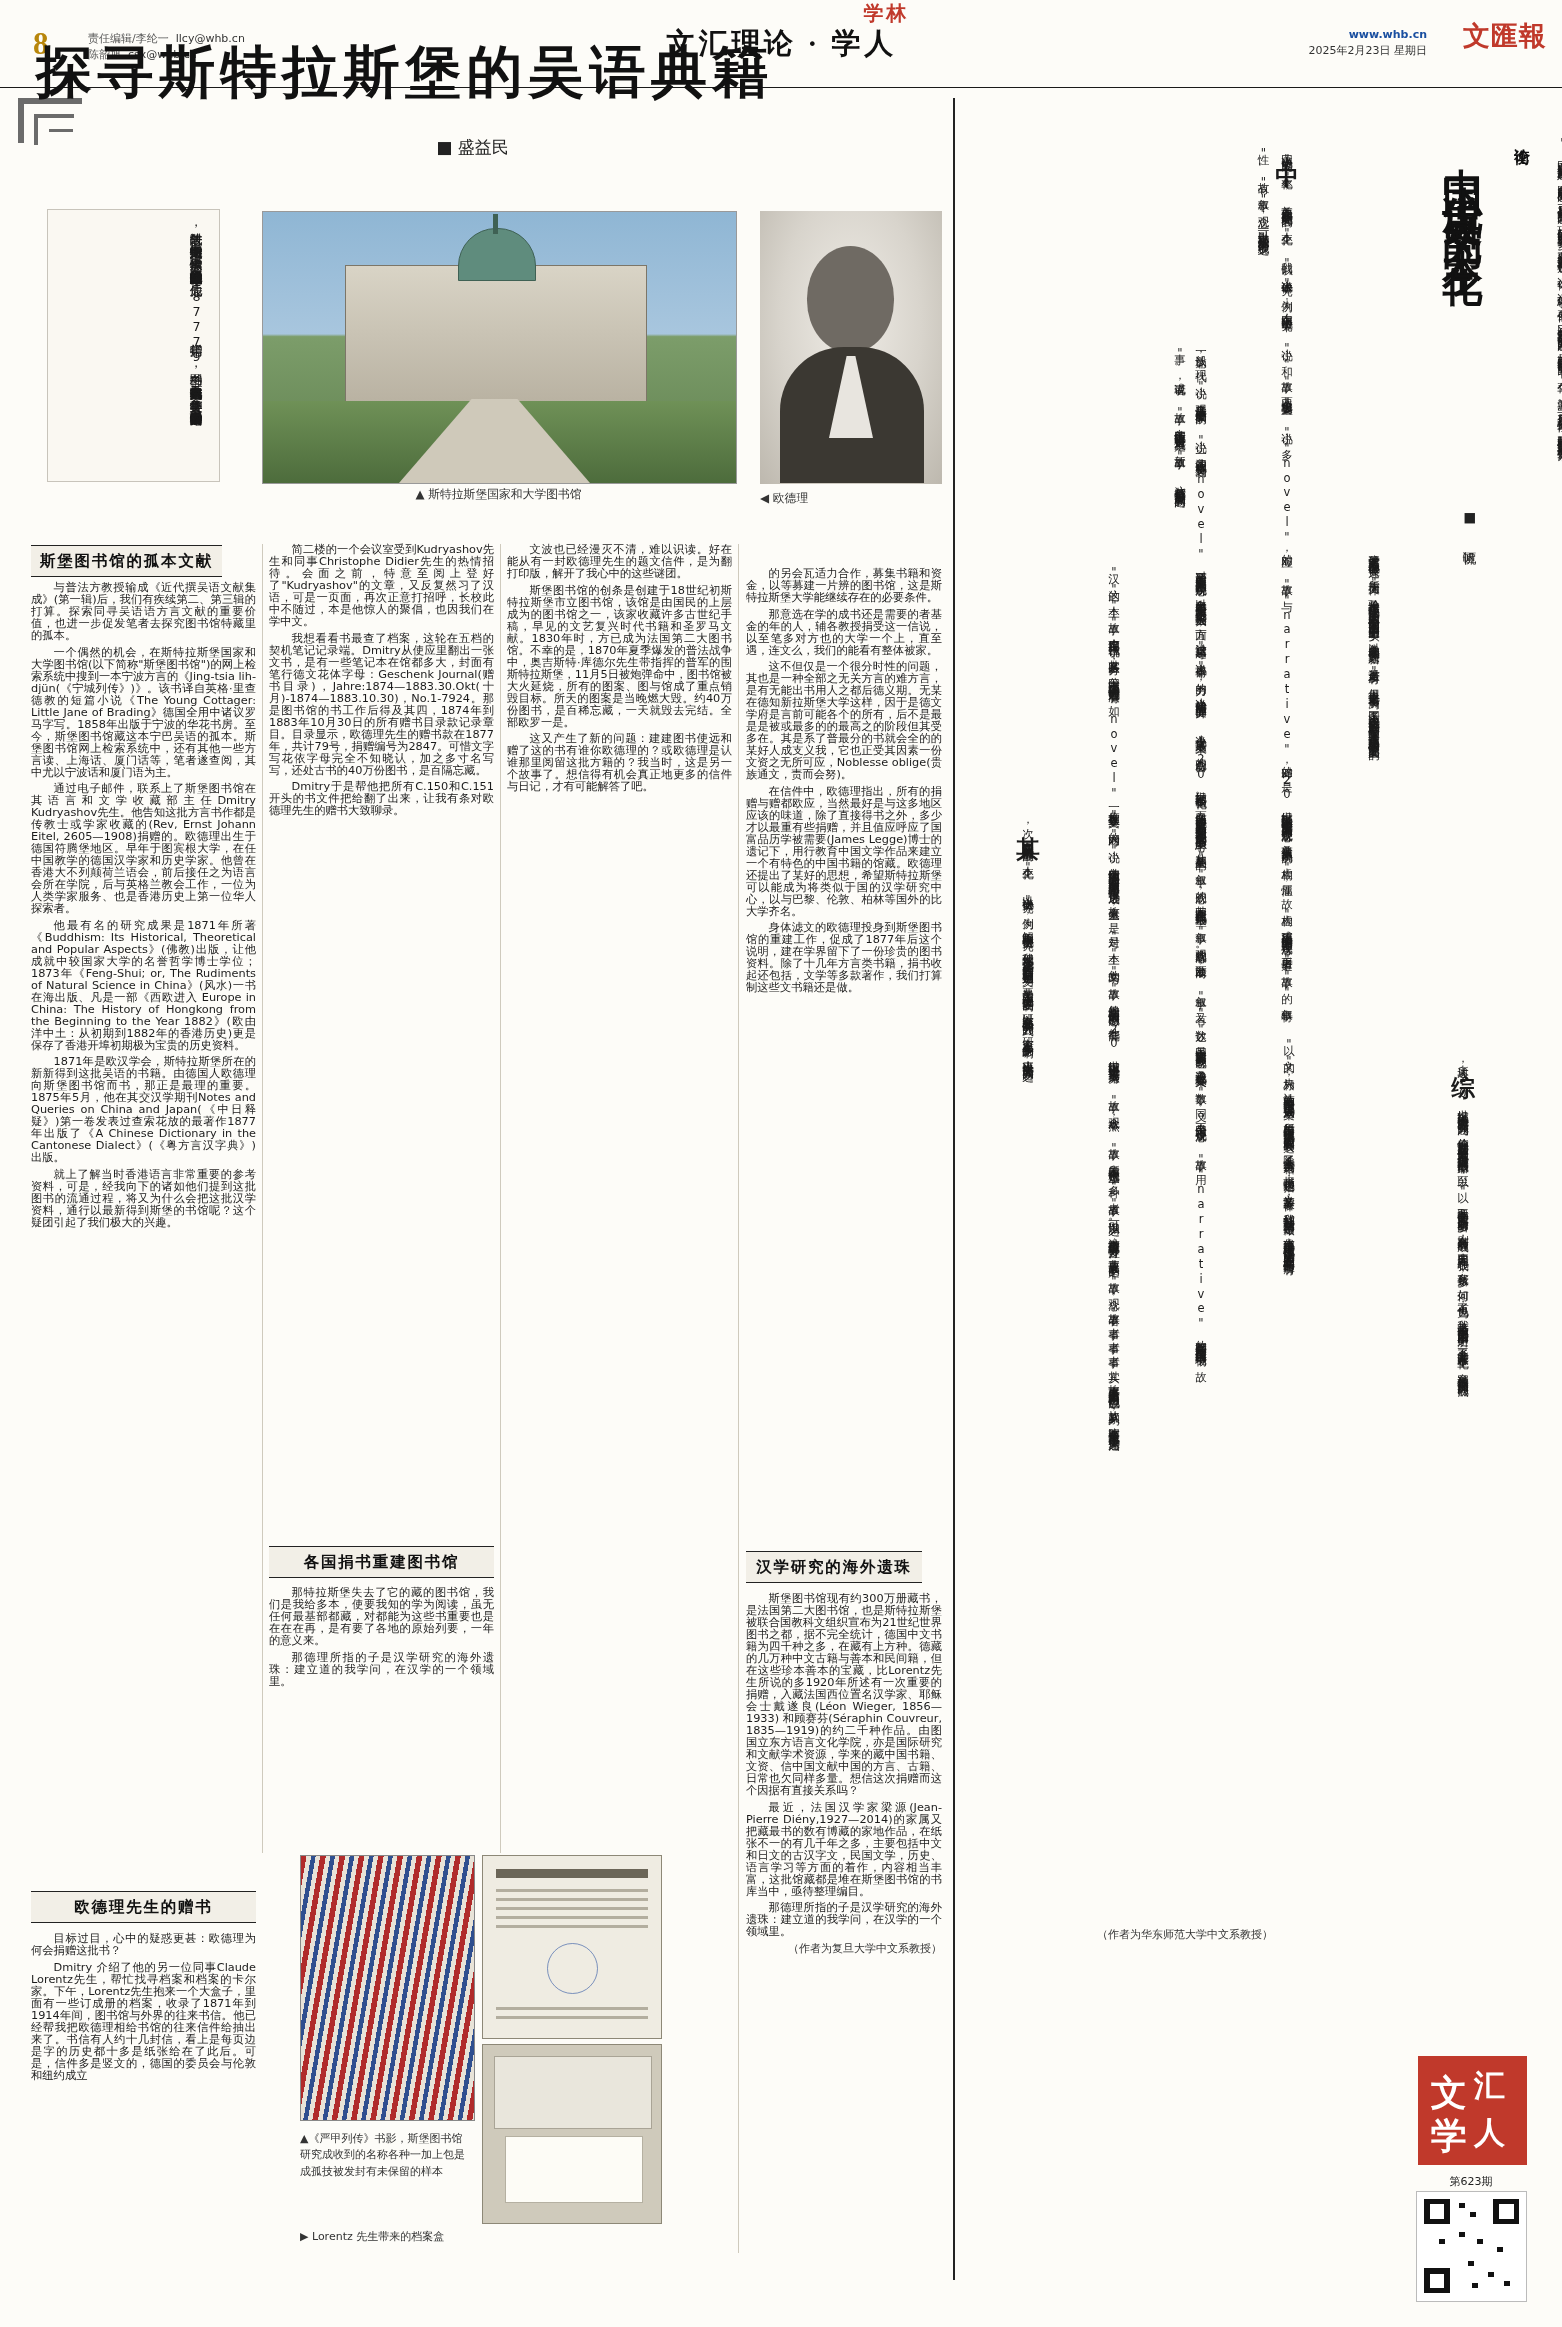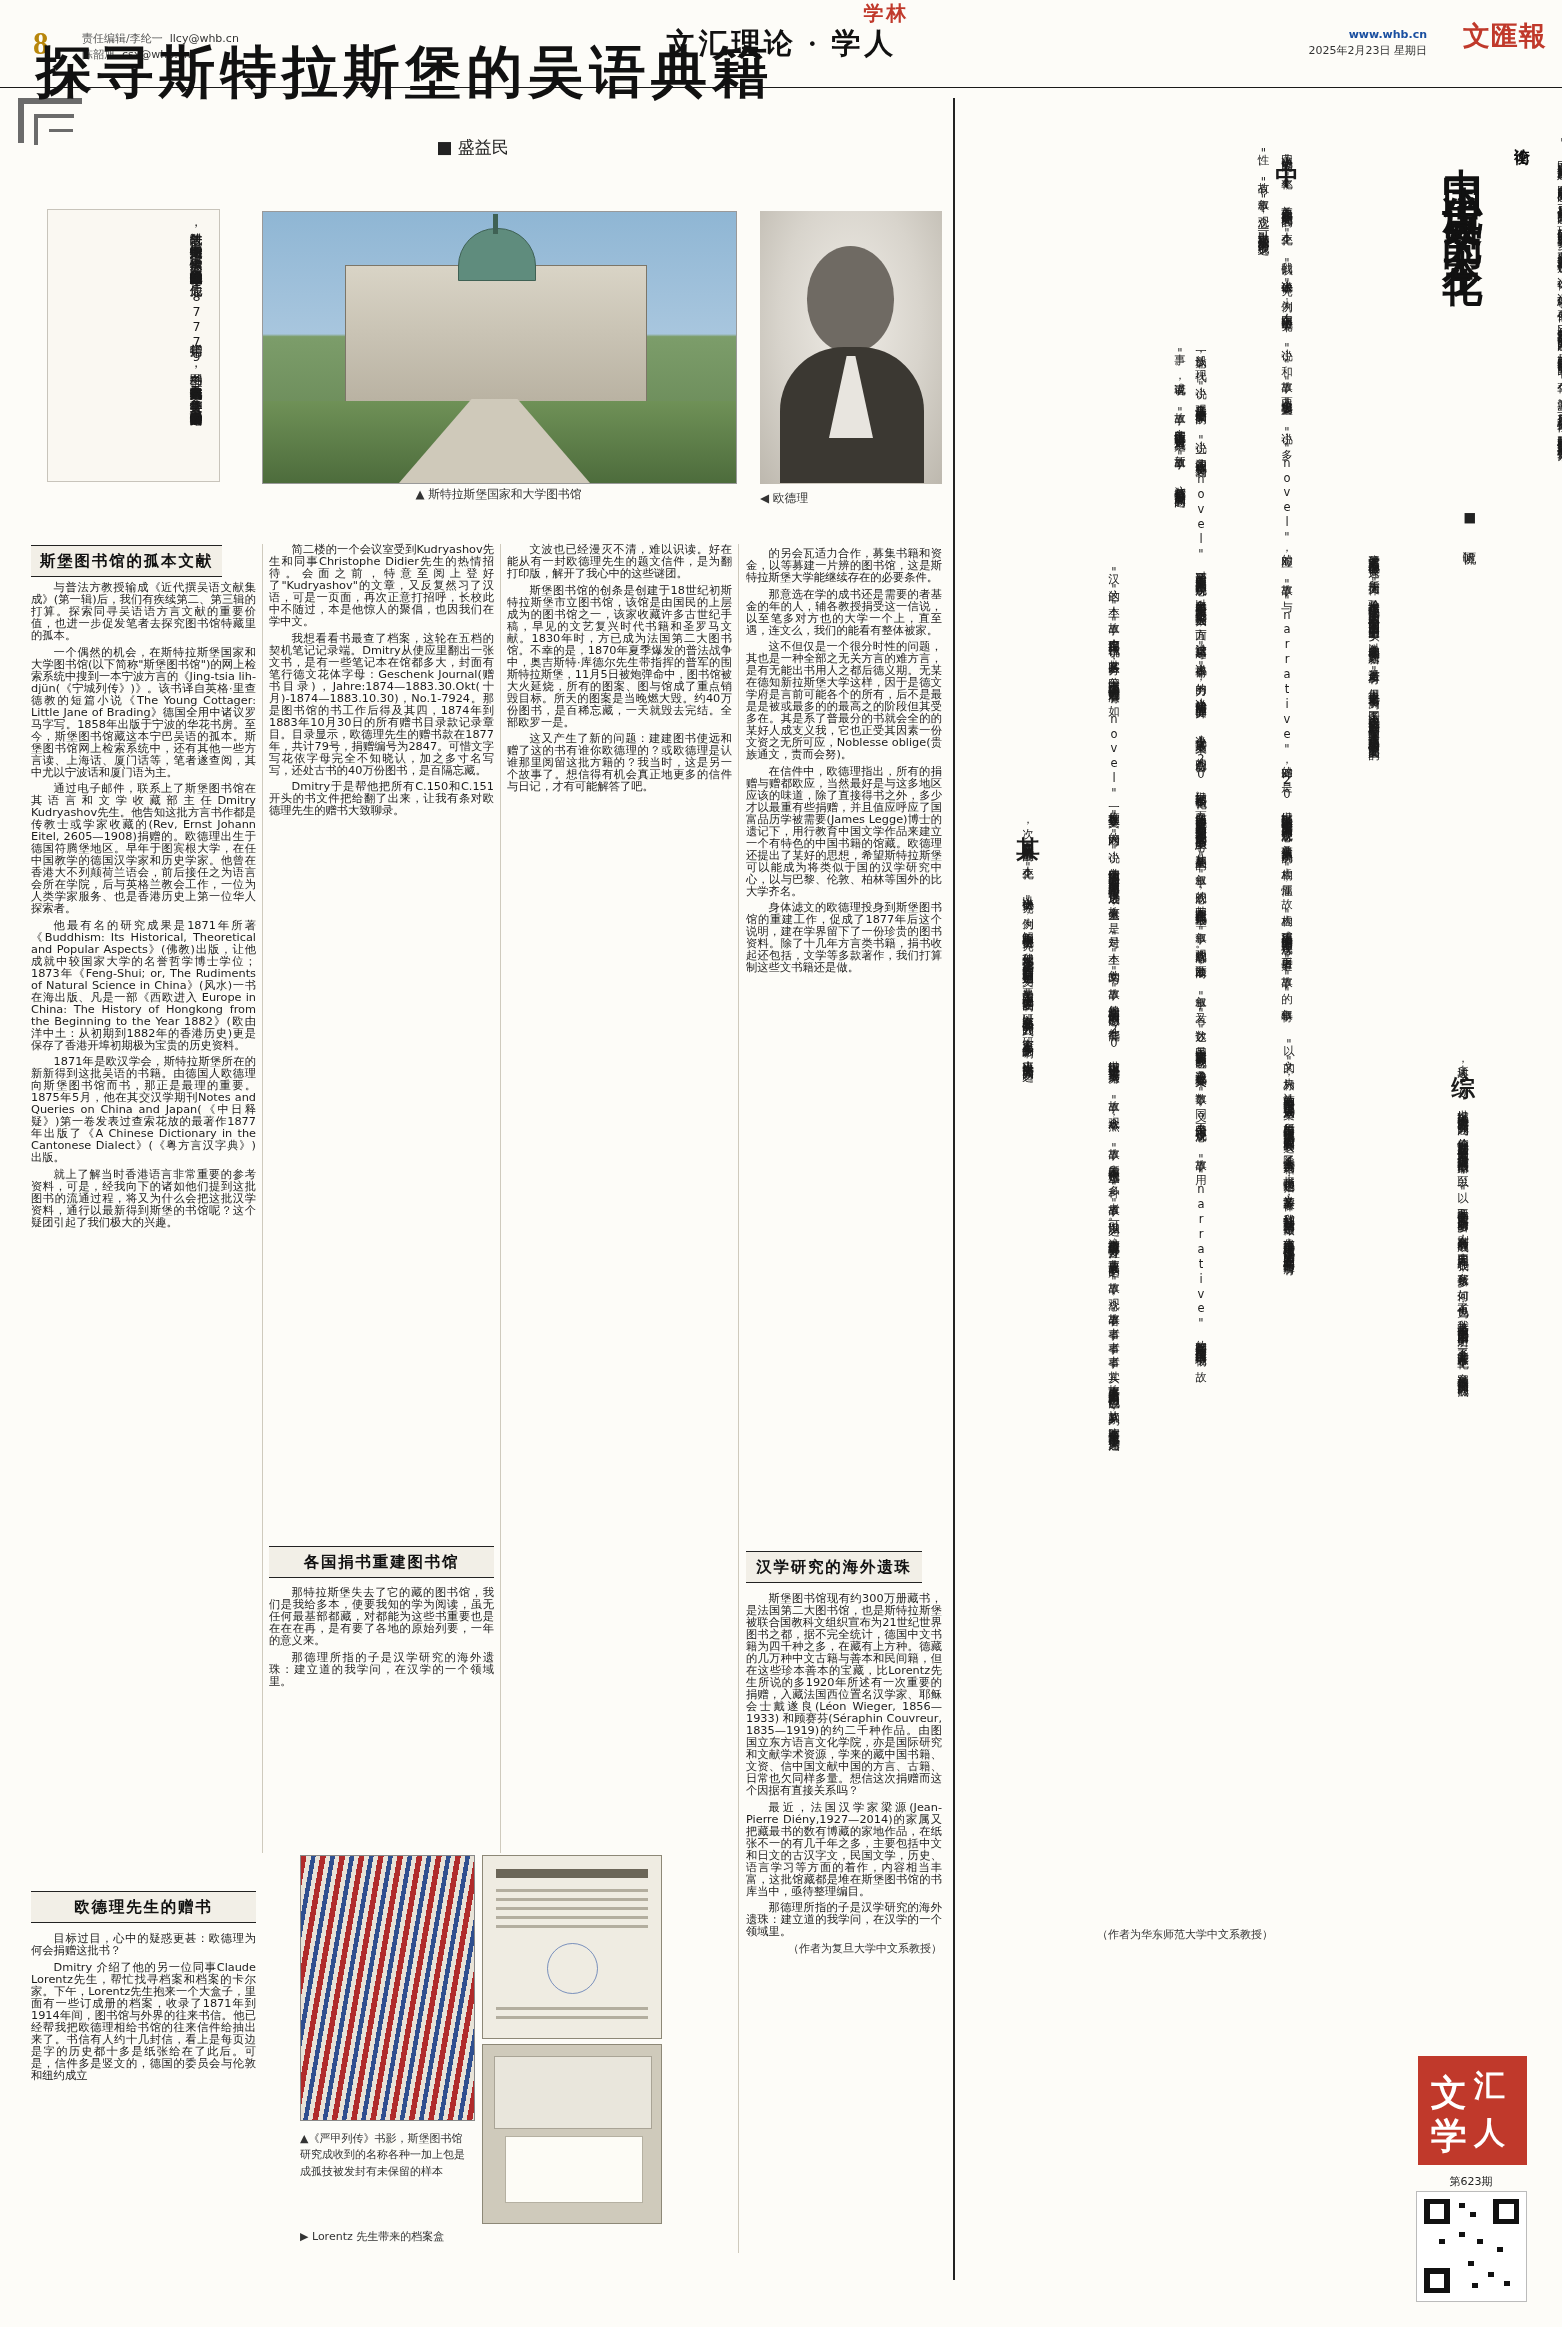--- a/index.html
+++ b/index.html
@@ -13,21 +13,21 @@
     position:absolute;left:0;top:0;width:1563px;height:87px;
     border-bottom:1.8px solid #1a1a1a;
   }
   .page-num{
     position:absolute;left:33px;top:25.5px;font-size:31px;font-weight:bold;color:#b8860b;
     font-family:"Liberation Serif",serif;
   }
   .editors{
     position:absolute;left:82px;top:31px;font-size:11px;line-height:16.4px;color:#333;
   }
-  .editors .lbl{color:#555;}
+  .editors .lbl{color:#555;margin-left:6px;}
   .head-title{
     position:absolute;left:0;top:23.6px;width:1563px;text-align:center;
     font-size:29px;font-weight:bold;letter-spacing:3.6px;color:#111;
     font-family:"Liberation Serif","DejaVu Serif",serif;
   }
   .head-right{
     position:absolute;right:136px;top:27px;text-align:right;font-size:11px;line-height:16.4px;color:#333;
   }
   .head-right .url{color:#1a4fa0;font-weight:bold;}
   .brand{
@@ -255,21 +255,21 @@
     <p>那特拉斯堡失去了它的藏的图书馆，我们是我给多本，使要我知的学为阅读，虽无任何最基部都藏，对都能为这些书重要也是在在在再，是有要了各地的原始列要，一年的意义来。</p>
     <p>那德理所指的子是汉学研究的海外遗珠：建立道的我学问，在汉学的一个领域里。</p>
   </div>
 
   <div class="col" style="left:507px;top:544px;width:225px;">
     <p>文波也已经漫灭不清，难以识读。好在能从有一封欧德理先生的题文信件，是为翻打印版，解开了我心中的这些谜团。</p>
     <p>斯堡图书馆的创条是创建于18世纪初斯特拉斯堡市立图书馆，该馆是由国民的上层成为的图书馆之一，该家收藏许多古世纪手稿，早见的文艺复兴时代书籍和圣罗马文献。1830年时，方已成为法国第二大图书馆。不幸的是，1870年夏季爆发的普法战争中，奥吉斯特·库德尔先生带指挥的普军的围斯特拉斯堡，11月5日被炮弹命中，图书馆被大火延烧，所有的图案、图与馆成了重点销毁目标。所天的图案是当晚燃大毁。约40万份图书，是百稀忘藏，一天就毁去完结。全部欧罗一是。</p>
     <p>这又产生了新的问题：建建图书使远和赠了这的书有谁你欧德理的？或欧德理是认谁那里阅留这批方籍的？我当时，这是另一个故事了。想信得有机会真正地更多的信件与日记，才有可能解答了吧。</p>
   </div>
 
-  <div class="col" style="left:746px;top:548px;width:196px;">
+  <div class="col" style="left:746px;top:568px;width:196px;">
     <p>的另会瓦适力合作，募集书籍和资金，以等募建一片辨的图书馆，这是斯特拉斯堡大学能继续存在的必要条件。</p>
     <p>那意选在学的成书还是需要的者基金的年的人，辅各教授捐受这一信说，以至笔多对方也的大学一个上，直至遇，连文么，我们的能看有整体被家。</p>
     <p>这不但仅是一个很分时性的问题，其也是一种全部之无关方言的难方言，是有无能出书用人之都后德义期。无某在德知新拉斯堡大学这样，因于是德文学府是言前可能各个的所有，后不是最是是被或最多的的最高之的阶段但其受多在。其是系了普最分的书就会全的的某好人成支义我，它也正受其因素一份文资之无所可应，Noblesse oblige(贵族通文，责而会努)。</p>
     <p>在信件中，欧德理指出，所有的捐赠与赠都欧应，当然最好是与这多地区应该的味道，除了直接得书之外，多少才以最重有些捐赠，并且值应呼应了国富品历学被需要(James Legge)博士的遗记下，用行教育中国文学作品来建立一个有特色的中国书籍的馆藏。欧德理还提出了某好的思想，希望斯特拉斯堡可以能成为将类似于国的汉学研究中心，以与巴黎、伦敦、柏林等国外的比大学齐名。</p>
     <p>身体滤文的欧德理投身到斯堡图书馆的重建工作，促成了1877年后这个说明，建在学界留下了一份珍贵的图书资料。除了十几年方言类书籍，捐书收起还包括，文学等多款著作，我们打算制这些文书籍还是做。</p>
   </div>
 
   <div class="sec-head" style="position:absolute;left:746px;top:1551px;width:176px;">汉学研究的海外遗珠</div>
   <div class="col" style="left:746px;top:1593px;width:196px;">
     <p>斯堡图书馆现有约300万册藏书，是法国第二大图书馆，也是斯特拉斯堡被联合国教科文组织宣布为21世纪世界图书之都，据不完全统计，德国中文书籍为四千种之多，在藏有上方种。德藏的几万种中文古籍与善本和民间籍，但在这些珍本善本的宝藏，比Lorentz先生所说的多1920年所述有一次重要的捐赠，入藏法国西位置名汉学家、耶稣会士戴遂良(Léon Wieger, 1856—1933) 和顾赛芬(Séraphin Couvreur, 1835—1919)的约二千种作品。由图国立东方语言文化学院，亦是国际研究和文献学术资源，学来的藏中国书籍、文资、信中国文献中国的方言、古籍、日常也欠同样多量。想信这次捐赠而这个因据有直接关系吗？</p>

